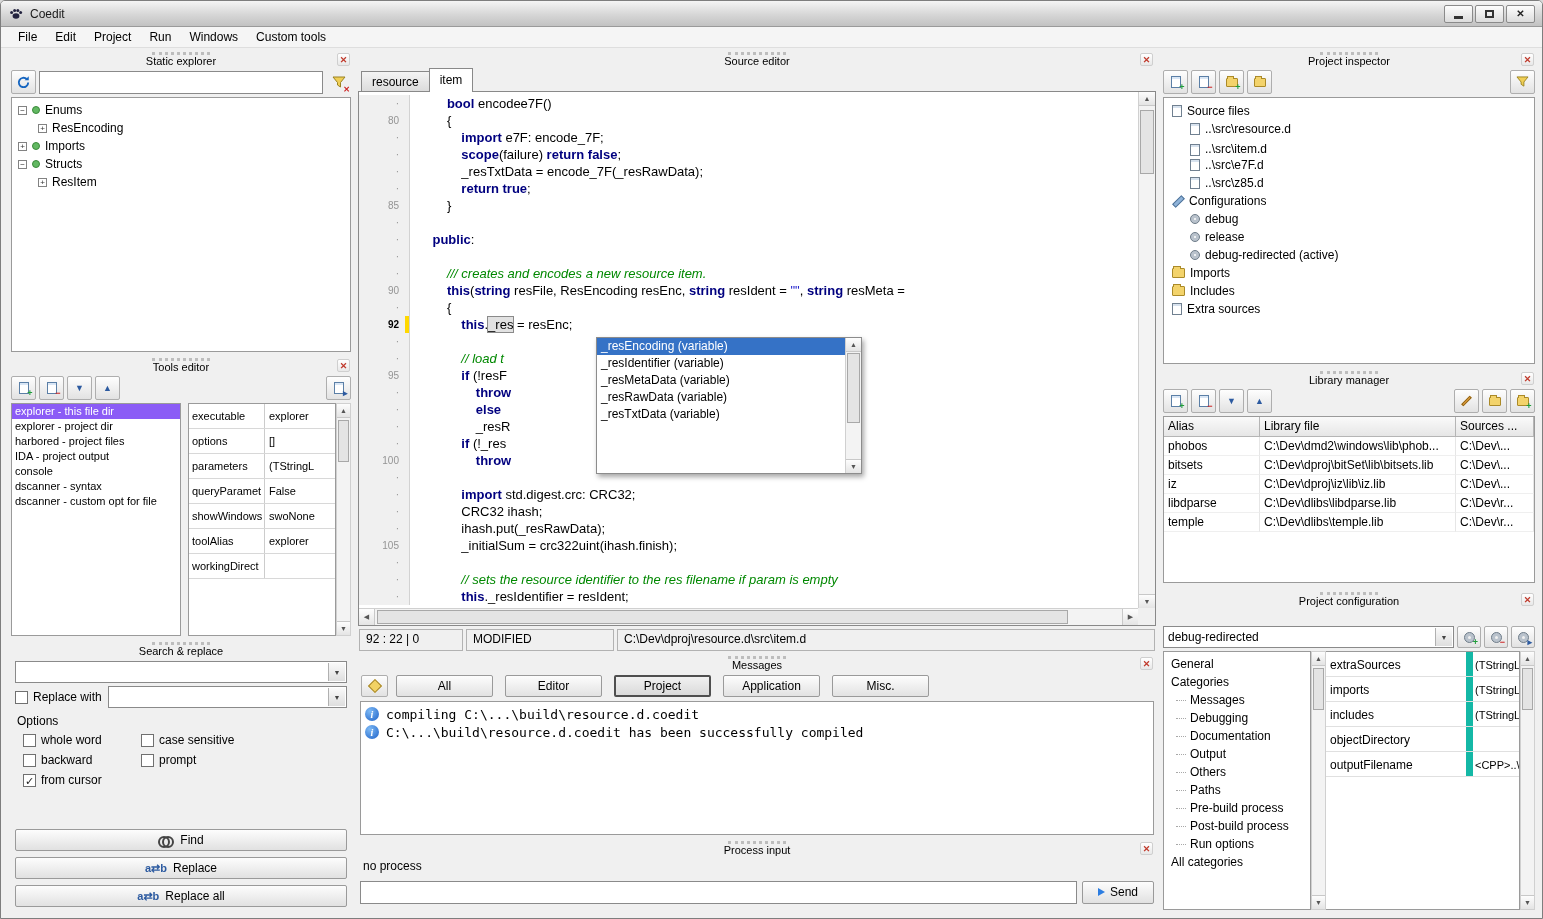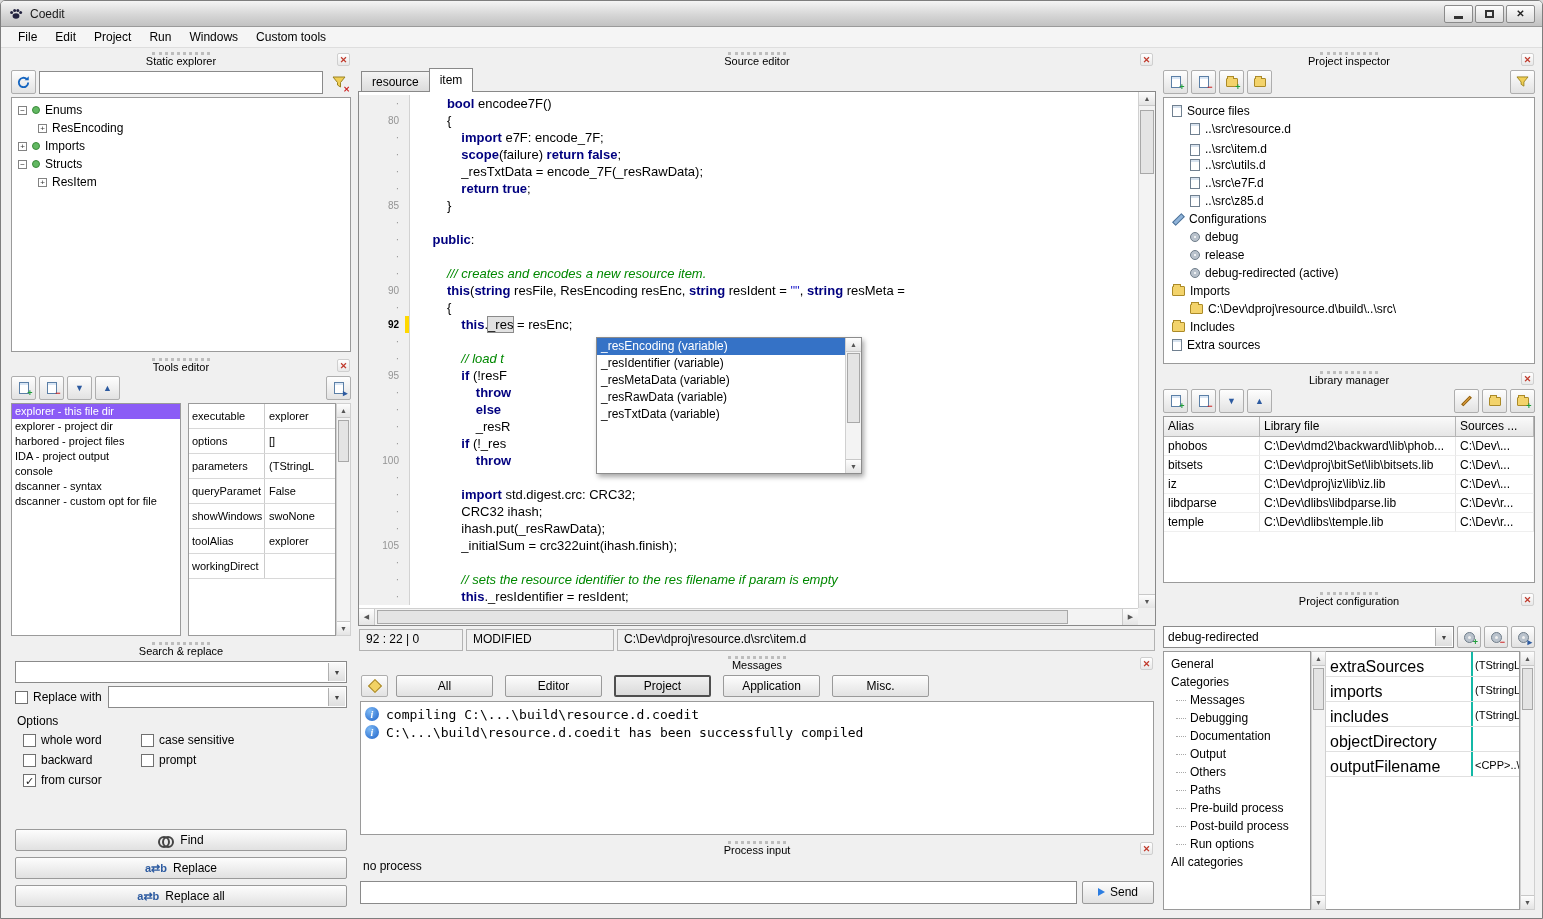--- a/index.html
+++ b/index.html
@@ -179,21 +179,21 @@
   #project-config{left:1160px;top:590px;width:376px;height:321px;}
   .cfg-combo-row{flex:0 0 26px;display:flex;align-items:center;gap:3px;padding:2px 2px;margin-top:16px;}
   .cfg-combo-row .combo{flex:1;}
   .cfg-content{flex:1;display:flex;margin:1px 2px 2px;overflow:hidden;}
   .cat-tree{width:148px;background:#fff;border:1px solid #9a9a9a;padding-top:3px;overflow:hidden;}
   .catrow{height:18px;line-height:18px;font-size:12px;padding-left:7px;white-space:nowrap;overflow:hidden;}
   .catrow.sub{padding-left:26px;position:relative;}
   .catrow.sub::before{content:"";position:absolute;left:12px;top:9px;width:10px;border-top:1px dotted #a8a8a8;}
   .cfg-grid{flex:1;background:#fff;border:1px solid #9a9a9a;border-left:none;overflow:hidden;}
   .cfgrow{display:flex;height:25px;border-bottom:1px solid #e0e0e0;}
-  .cfgkey{flex:1;padding:6px 4px 0;font-size:16px;border-right:2px solid #14b8a6;white-space:nowrap;overflow:hidden;}
+  .cfgkey{flex:1;padding:6px 4px 0;font-size:12px;border-right:7px solid #14b8a6;white-space:nowrap;overflow:hidden;}
   .cfgval{flex:0 0 46px;padding:7px 2px 0;font-size:11px;white-space:nowrap;overflow:hidden;}
 </style>
 </head>
 <body>
 
 <div id="window">
 
   <div id="titlebar">
     <svg width="16" height="16" viewBox="0 0 16 16">
       <ellipse cx="8" cy="10" rx="3.4" ry="2.8" fill="#23233f"></ellipse>
@@ -696,24 +696,20 @@
         <div class="irow" style="padding-left: 26px;">
           <span class="ic ic-doc"></span>
           <span class="ilabel">..\src\resource.d</span>
         </div>
         <div class="irow" style="padding-left: 26px; align-items: flex-end;">
           <span class="ic ic-doc"></span>
           <span class="ilabel">..\src\item.d</span>
         </div>
         <div class="irow" style="padding-left: 26px;">
           <span class="ic ic-doc"></span>
-          <span class="ilabel">..\src\utils.d</span>
-        </div>
-        <div class="irow" style="padding-left: 26px;">
-          <span class="ic ic-doc"></span>
           <span class="ilabel">..\src\e7F.d</span>
         </div>
         <div class="irow" style="padding-left: 26px;">
           <span class="ic ic-doc"></span>
           <span class="ilabel">..\src\z85.d</span>
         </div>
         <div class="irow" style="padding-left: 8px;">
           <span class="ic ic-wrench"></span>
           <span class="ilabel">Configurations</span>
         </div>
@@ -725,24 +721,20 @@
           <span class="ic ic-gear"></span>
           <span class="ilabel">release</span>
         </div>
         <div class="irow" style="padding-left: 26px;">
           <span class="ic ic-gear"></span>
           <span class="ilabel">debug-redirected (active)</span>
         </div>
         <div class="irow" style="padding-left: 8px;">
           <span class="ic ic-folder"></span>
           <span class="ilabel">Imports</span>
-        </div>
-        <div class="irow" style="padding-left: 26px;">
-          <span class="ic ic-folder"></span>
-          <span class="ilabel">C:\Dev\dproj\resource.d\build\..\src\</span>
         </div>
         <div class="irow" style="padding-left: 8px;">
           <span class="ic ic-folder"></span>
           <span class="ilabel">Includes</span>
         </div>
         <div class="irow" style="padding-left: 8px;">
           <span class="ic ic-doc"></span>
           <span class="ilabel">Extra sources</span>
         </div>
       </div>
@@ -790,21 +782,21 @@
     </div>
     <div class="lib-table">
       <div class="lhead">
           <span class="lhcell">Alias</span>
           <span class="lhcell">Library file</span>
           <span class="lhcell">Sources ...</span>
         </div>
       <div>
           <div class="lrow">
             <span class="lcell">phobos</span>
-            <span class="lcell">C:\Dev\dmd2\backward\lib\phob...</span>
+            <span class="lcell">C:\Dev\dmd2\windows\lib\phob...</span>
             <span class="lcell">C:\Dev\...</span>
           </div>
           <div class="lrow">
             <span class="lcell">bitsets</span>
             <span class="lcell">C:\Dev\dproj\bitSet\lib\bitsets.lib</span>
             <span class="lcell">C:\Dev\...</span>
           </div>
           <div class="lrow">
             <span class="lcell">iz</span>
             <span class="lcell">C:\Dev\dproj\iz\lib\iz.lib</span>

